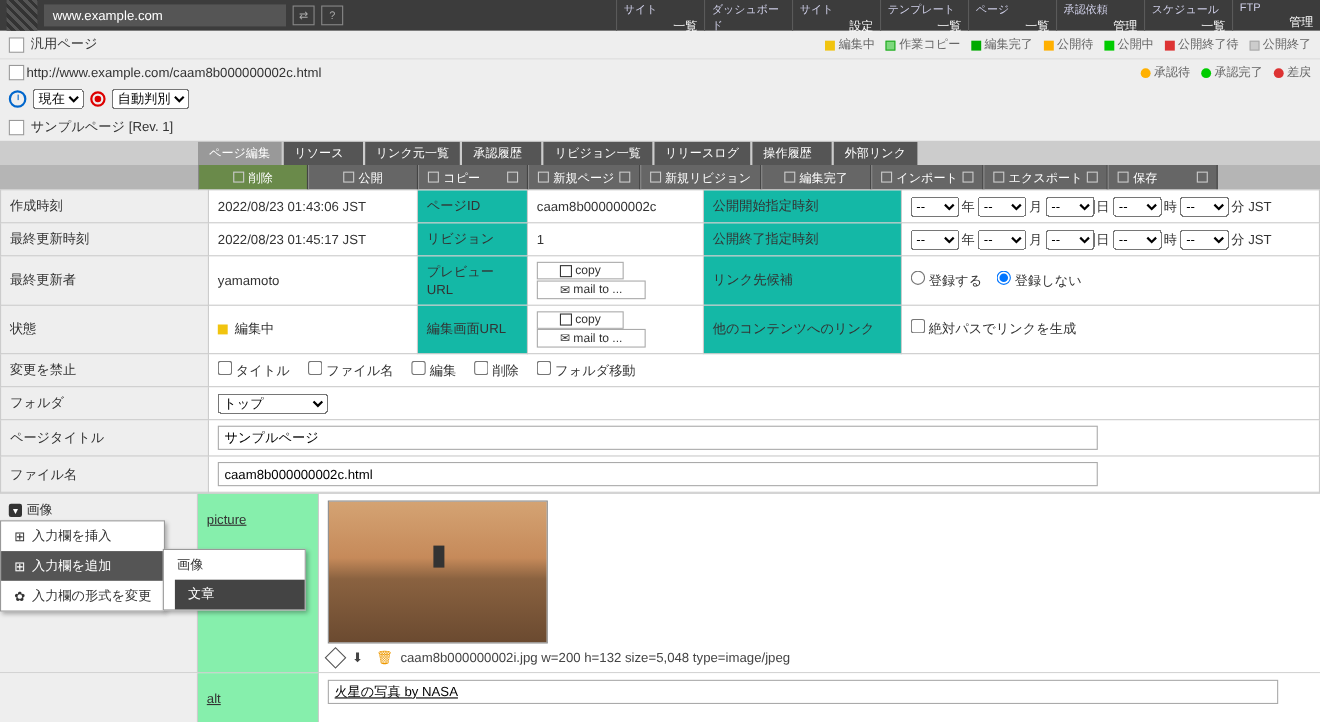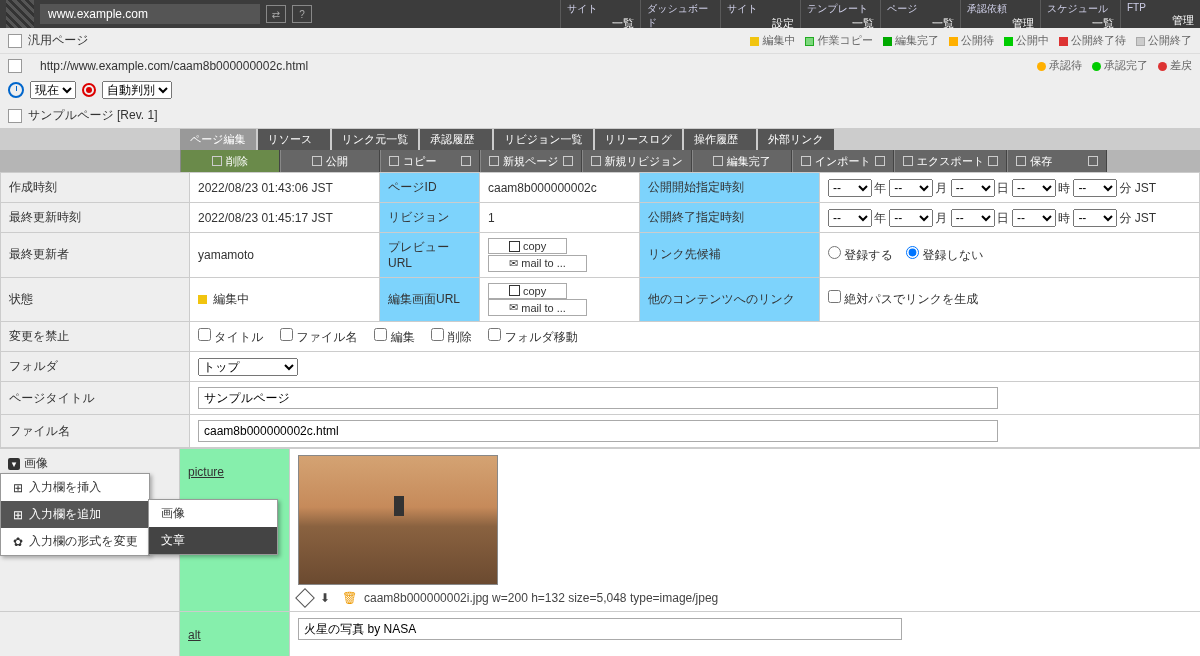--- a/index.html
+++ b/index.html
@@ -18,47 +18,47 @@
 .legend-dot { display: inline-block; width: 9px; height: 9px; margin-right: 3px; vertical-align: middle; }
 .sq-yellow { background: #f1c40f;}
 .sq-lgreen { background: #7dd87d; border:1px solid #2a2;}
 .sq-dgreen { background: #0a0;}
 .sq-amber { background: #ffb000;}
 .sq-green2 { background: #0c0;}
 .sq-red { background: #d33;}
 .sq-pending { background: #ccc; border:1px solid #aaa;}
 .circle { border-radius: 50%; }
 .doc-icon { width:14px; height:14px; background:#fff; border:1px solid #999; display:inline-block; position:relative;}
-.row2 { display:flex; align-items:center; padding:4px 8px; gap:18px; }
+.row2 { display:flex; align-items:center; padding:4px 8px; gap:2px; }
 .row3 { display:flex; align-items:center; padding:4px 8px; gap:6px; }
 .clock-icon { width:16px;height:16px;border:2px solid #06c;border-radius:50%;display:inline-block;position:relative;}
 .clock-icon::after{content:"";position:absolute;width:1px;height:5px;background:#06c;left:50%;top:2px;}
 .radio-red { width:14px;height:14px;border:2px solid #d00;border-radius:50%;display:inline-block;position:relative;}
 .radio-red::after{content:"";position:absolute;width:6px;height:6px;background:#d00;border-radius:50%;left:2px;top:2px;}
 select { font-size:12px; }
 .tabs-row { display:flex; background:#ccc; padding-left:180px; height:22px; align-items:flex-end;}
 .tab { background:#555; color:#fff; padding:3px 10px; font-size:11px; margin-right:2px; min-width:72px;}
 .tab.active { background:#999;}
 .toolbar-row { display:flex; background:#b5b5b5; padding-left:180px; height:22px;}
 .tool-btn { background:#666; color:#fff; border-left:1px solid #888;border-right:1px solid #444; padding:2px 8px; font-size:11px; display:flex; align-items:center; gap:4px; min-width:100px; justify-content:center; position:relative;}
 .tool-btn.green { background:#6a8a4a;}
 .tool-btn .sm-icon { width:10px; height:10px; border:1px solid #ccc; font-size:8px; display:inline-flex; align-items:center; justify-content:center;}
 .prop-table { width:100%; border-collapse:collapse;}
 .prop-table td { border:1px solid #ccc; padding:5px 8px; font-size:12px; vertical-align:middle; height:30px;}
 .prop-table td.lbl { background:#eee; width:189px;}
-.prop-table td.lbl2 { background:#7dd3fc; width:100px;}
+.prop-table td.lbl2 { background:#14b8a6; width:100px;}
 .prop-table td.val { background:#fff;}
 .copy-btn { display:inline-flex; align-items:center; gap:3px; border:1px solid #aaa; padding:1px 20px; font-size:11px; background:#fff;}
 .copy-btn .icon { width:11px; height:11px; border:1px solid #333; display:inline-block;}
 input[type=text] { font-size:12px; padding:3px 5px; border:1px solid #aaa; width:100%;}
 .date-inputs select { width:44px; margin-right:2px;}
 .context-menu { position:absolute; background:#fff; border:1px solid #999; box-shadow:2px 2px 4px rgba(0,0,0,0.3); font-size:12px; z-index:10;}
 .context-menu-item { padding:5px 12px; display:flex; align-items:center; gap:6px; white-space:nowrap;}
 .context-menu-item.hdr { background:#555; color:#fff;}
-.context-menu-item.sel { background:#444; color:#fff;}
+.context-menu-item.sel { background:#444; color:#fff;margin-left:10px;}
 .content-row { display:flex; border-top:1px solid #ccc;}
 .content-row .lbl-cell { width:180px; background:#eee; border-right:1px solid #ccc; padding:6px 8px;}
 .content-row .key-cell { width:110px; background:#86efac; border-right:1px solid #ccc; padding:16px 8px;text-decoration:underline;}
 .content-row .val-cell { flex:1; background:#fff; padding:6px 8px;}
 .mars-img { width:200px; height:130px; background: linear-gradient(180deg,#d4a373 0%,#c68a5a 40%,#8a6240 55%,#6b4a30 100%); border:1px solid #888; position:relative; overflow:hidden;}
 .mars-img::after { content:""; position:absolute; left:95px; top:40px; width:10px; height:20px; background:#333;}
 .file-actions { display:flex; align-items:center; gap:8px; margin-top:6px; font-size:12px; color:#444;}
 .file-actions .ic { width:14px; height:14px; display:inline-block; }
 .pencil { border:1px solid #555; transform:rotate(45deg);}
 .trash { color:#e90;}
@@ -297,14 +297,14 @@
       <span class="ic">⬇</span>
       <span class="ic trash">🗑</span>
       <span>caam8b000000002i.jpg w=200 h=132 size=5,048 type=image/jpeg</span>
     </div>
   </div>
 </div>
 
 <div class="content-row">
   <div class="lbl-cell"></div>
   <div class="key-cell">alt</div>
-  <div class="val-cell"><input type="text" style="width: 604px;" value="火星の写真 by NASA"></div>
+  <div class="val-cell"><input type="text" style="width: 864px; text-decoration: underline;" value="火星の写真 by NASA"></div>
 </div>
 
 </body></html>

